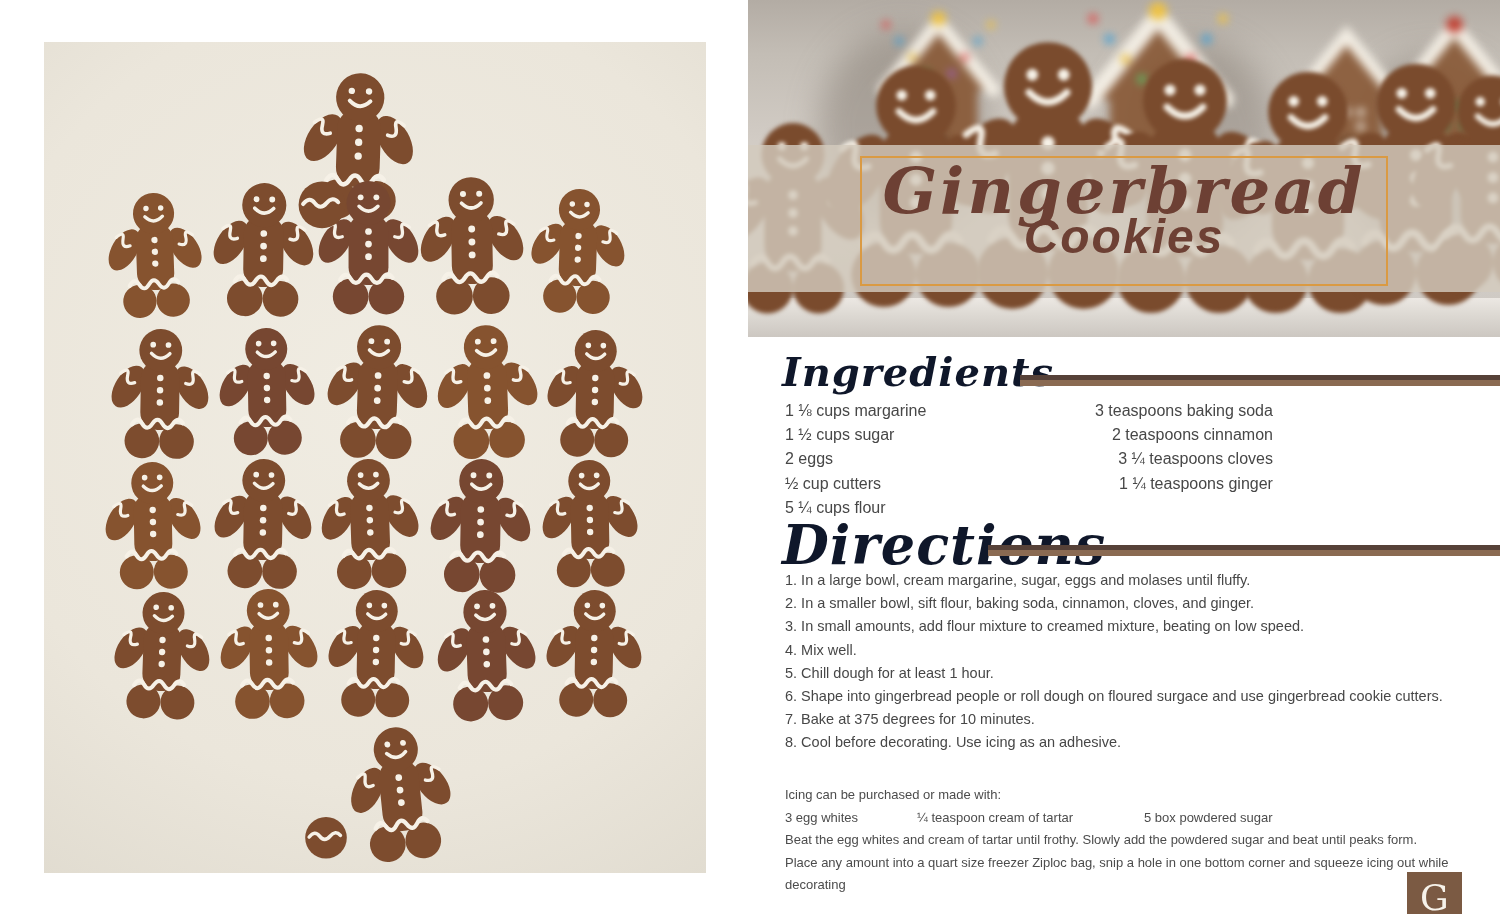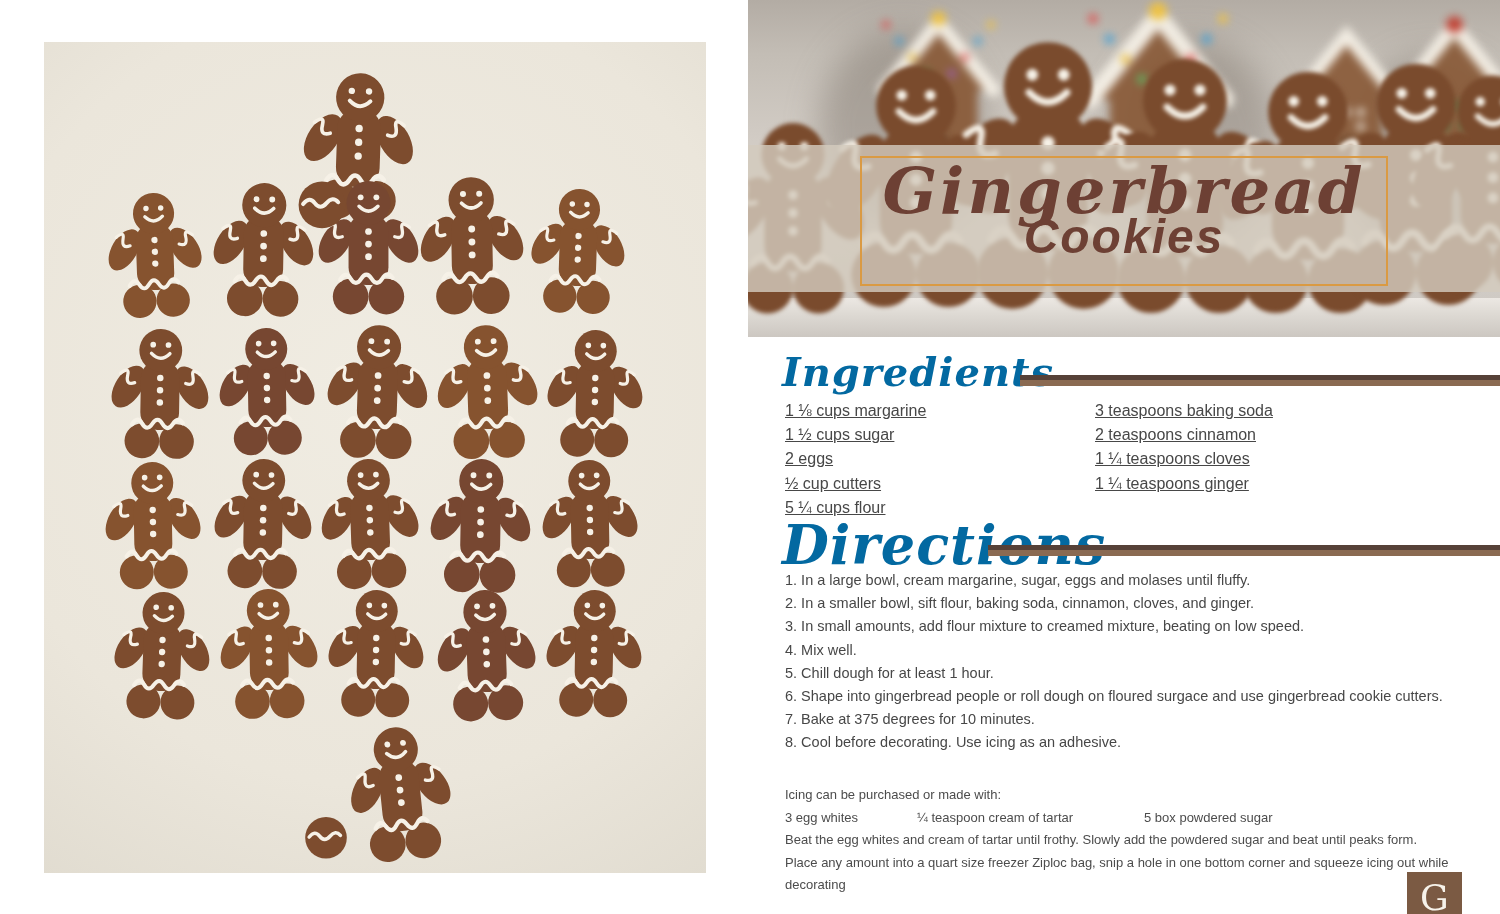--- a/index.html
+++ b/index.html
@@ -44,32 +44,32 @@
     font-size:64px;line-height:.95;letter-spacing:3px;color:#6d4034;margin-top:-20px;
   }
   .title-line2{
     font-family:Liberation Sans, sans-serif;font-style:italic;font-weight:bold;
     font-size:48px;line-height:1;letter-spacing:2px;color:#6d4034;margin-top:-8px;
   }
 
   
   .script-heading{
     font-family:"DejaVu Serif",serif;font-style:italic;font-weight:bold;
-    color:#0369a1;letter-spacing:1px;line-height:1;
+    color:#0f172a;letter-spacing:1px;line-height:1;
   }
   #ing-heading{left:782px;top:352px;font-size:40px;}
   #dir-heading{left:782px;top:518px;font-size:54px;}
 
   .rule{height:11px;background:linear-gradient(180deg,#564138 0%,#564138 48%,#8a6a52 48%,#8a6a52 100%);}
   #ing-rule{left:1020px;top:375px;width:480px;}
   #dir-rule{left:988px;top:545px;width:512px;}
 
-  .ing-col{font-size:16px;color:#474747;line-height:24.2px;white-space:nowrap;text-decoration:underline;}
+  .ing-col{font-size:16px;color:#474747;line-height:24.2px;white-space:nowrap;}
   #ing-col-left{left:785px;top:399px;}
-  #ing-col-right{left:1095px;top:399px;}
+  #ing-col-right{left:1095px;top:399px;text-align:right;}
 
   #dir-list{left:785px;top:569px;width:724px;font-size:14.5px;color:#474747;line-height:23.2px;}
   .dir-step{padding-left:23px;text-indent:-23px;}
 
   #icing{left:785px;top:784px;width:724px;font-size:13px;color:#4c4c4c;line-height:22.6px;}
   .icing-cols{position:relative;height:22.6px;}
   .icing-col{position:absolute;top:0;white-space:nowrap;}
 
   #g-badge{
     left:1407px;top:872px;width:55px;height:52px;background:#7b5a43;
@@ -725,21 +725,21 @@
 <div class="abs ing-col" id="ing-col-left">
     <div>1 ⅛ cups margarine</div>
     <div>1 ½ cups sugar</div>
     <div>2 eggs</div>
     <div>½ cup cutters</div>
     <div>5 ¼ cups flour</div>
   </div>
 <div class="abs ing-col" id="ing-col-right">
     <div>3 teaspoons baking soda</div>
     <div>2 teaspoons cinnamon</div>
-    <div>1 ¼ teaspoons cloves</div>
+    <div>3 ¼ teaspoons cloves</div>
     <div>1 ¼ teaspoons ginger</div>
   </div>
 
 <div class="abs script-heading" id="dir-heading">Directions</div>
 <div class="abs rule" id="dir-rule"></div>
 <div class="abs" id="dir-list">
     <div class="dir-step">1. In a large bowl, cream margarine, sugar, eggs and molases until fluffy.</div>
     <div class="dir-step">2. In a smaller bowl, sift flour, baking soda, cinnamon, cloves, and ginger.</div>
     <div class="dir-step">3. In small amounts, add flour mixture to creamed mixture, beating on low speed.</div>
     <div class="dir-step">4. Mix well.</div>

